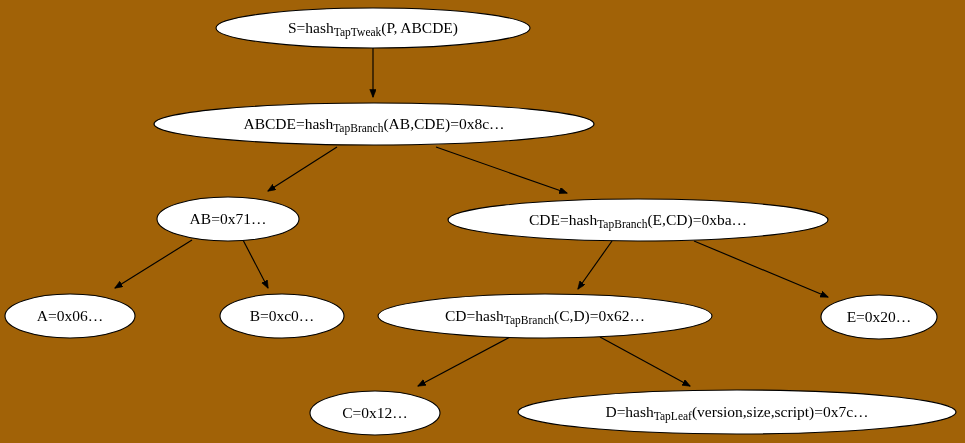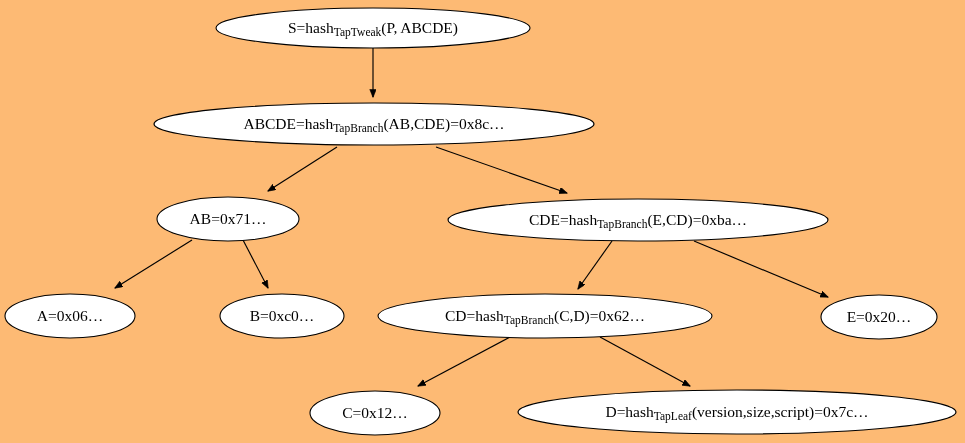--- a/index.html
+++ b/index.html
@@ -4,21 +4,21 @@
 <style>
   html, body {
     margin: 0;
     padding: 0;
     background: #ffffff;
   }
   #diagram-root {
     position: relative;
     width: 965px;
     height: 443px;
-    background: #fdba74;
+    background: #a16207;
     overflow: hidden;
     font-family: "Liberation Serif", "DejaVu Serif", serif;
   }
   svg#graph {
     display: block;
     width: 965px;
     height: 443px;
   }
   .node-ellipse {
     fill: #ffffff;

